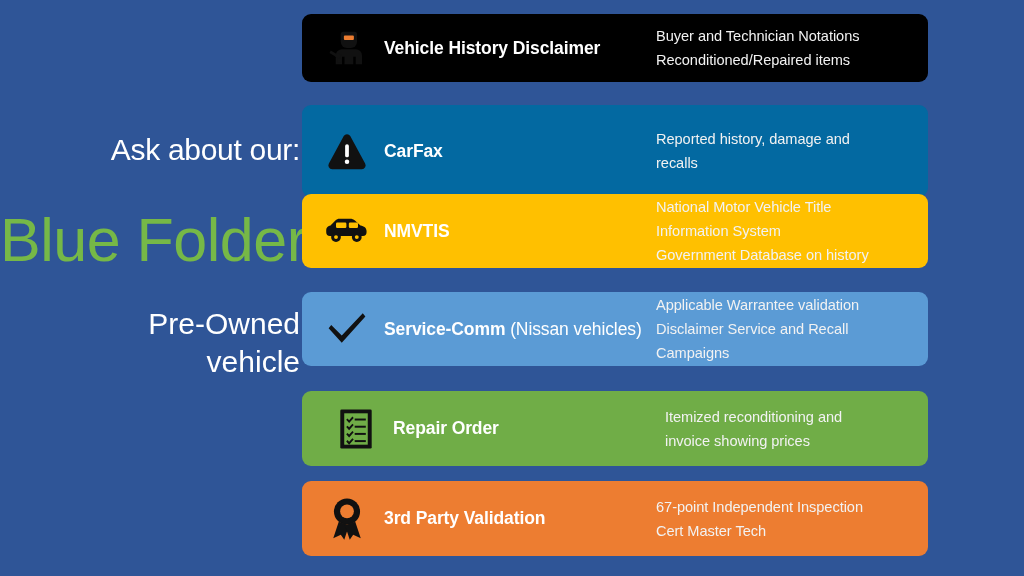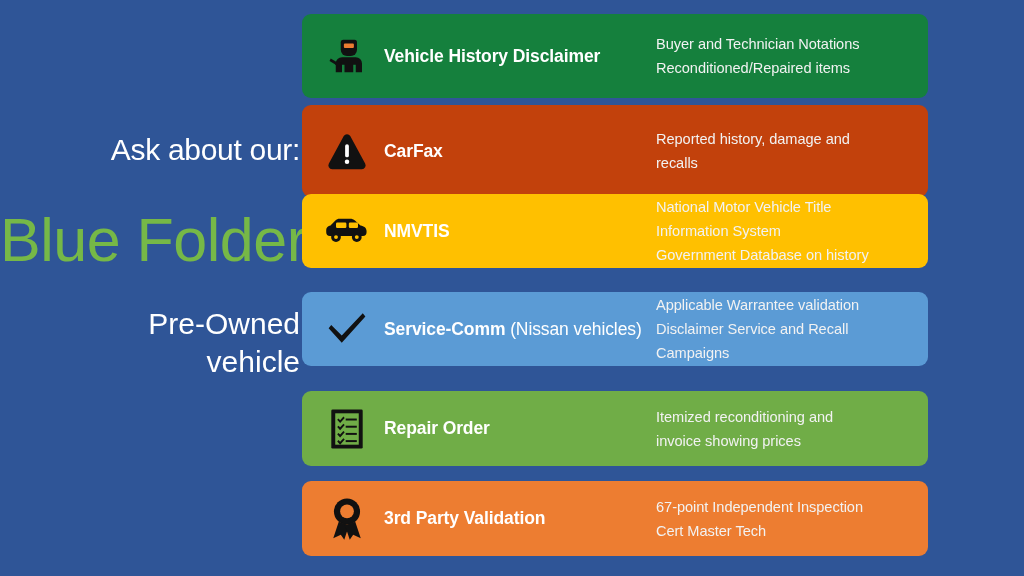--- a/index.html
+++ b/index.html
@@ -120,40 +120,40 @@
 <div id="left-panel">
   <div id="ask-line">Ask about our:</div>
   <div id="blue-folder">Blue Folder</div>
   <div id="found-block">
     <div>Pre-Owned</div>
     <div>vehicle</div>
   </div>
 </div>
 
 <div id="bar-list">
-    <div class="bar" style="background: #15803d; top: 14px; height: 84px;">
+    <div class="bar" style="background: #000000; top: 14px; height: 68px;">
       <div class="bar-icon">
         <svg width="40" height="40" viewBox="0 0 64 64">
     <g fill="#111111">
       <path d="M26 6 h18 a4 4 0 0 1 4 4 v12 a10 10 0 0 1 -10 10 h-6 a10 10 0 0 1 -10 -10 v-12 a4 4 0 0 1 4 -4 z"></path>
       <rect x="27" y="12" width="16" height="7" rx="1.5" fill="#ED7D31"></rect>
       <path d="M24 34 h22 a10 10 0 0 1 10 10 v14 h-10 v-12 h-4 v12 h-14 v-12 h-4 v12 h-10 v-14 a10 10 0 0 1 10 -10 z"></path>
       <path d="M6 36 l10 6 l-2 4 l-10 -6 z"></path>
       <path d="M16 40 l7 3 l-3 6 l-7 -3 z"></path>
       <circle cx="20" cy="52" r="4"></circle>
     </g>
   </svg>
       </div>
       <div class="bar-title"><span>Vehicle History Disclaimer</span></div>
       <div class="bar-desc">
         <div>Buyer and Technician Notations</div>
         <div>Reconditioned/Repaired  items</div>
       </div>
     </div>
-    <div class="bar" style="background: #c2410c; top: 105px; height: 92px;">
+    <div class="bar" style="background: #0369a1; top: 105px; height: 92px;">
       <div class="bar-icon">
         <svg width="40" height="38" viewBox="0 0 64 60">
     <path d="M32 3 a6 6 0 0 1 5.2 3 L61 50 a6 6 0 0 1 -5.2 9 H8.2 A6 6 0 0 1 3 50 L26.8 6 A6 6 0 0 1 32 3 z" fill="#111111"></path>
     <rect x="29" y="19" width="6" height="21" rx="3" fill="#FFFFFF"></rect>
     <circle cx="32" cy="47" r="3.6" fill="#FFFFFF"></circle>
   </svg>
       </div>
       <div class="bar-title"><span>CarFax</span></div>
       <div class="bar-desc">
         <div>Reported history, damage and</div>
@@ -187,21 +187,21 @@
     <path d="M4 26 L8 21 L24 37 L56 3 L60 8 L24 48 z" fill="#111111"></path>
   </svg>
       </div>
       <div class="bar-title"><span>Service-Comm</span> <span class="subtle">(Nissan vehicles)</span></div>
       <div class="bar-desc">
         <div>Applicable Warrantee validation</div>
         <div>Disclaimer Service and Recall</div>
         <div>Campaigns</div>
       </div>
     </div>
-    <div class="bar" style="background: rgb(112, 173, 71); top: 391px; height: 75px;">
+    <div class="bar" style="background: rgb(112, 173, 71); top: 391px; height: 75px; padding-left: 9px;">
       <div class="bar-icon">
         <svg width="34" height="42" viewBox="0 0 52 64">
     <rect x="2" y="2" width="48" height="60" rx="2" fill="#111111"></rect>
     <rect x="8" y="8" width="36" height="48" fill="#70AD47"></rect>
     <g fill="#111111">
       <path d="M11 18 l2 -2 l2.5 2.5 l5 -5.5 l2 2 l-7 8 z"></path>
       <rect x="24" y="16" width="17" height="3"></rect>
       <path d="M11 29 l2 -2 l2.5 2.5 l5 -5.5 l2 2 l-7 8 z"></path>
       <rect x="24" y="27" width="17" height="3"></rect>
       <path d="M11 40 l2 -2 l2.5 2.5 l5 -5.5 l2 2 l-7 8 z"></path>

